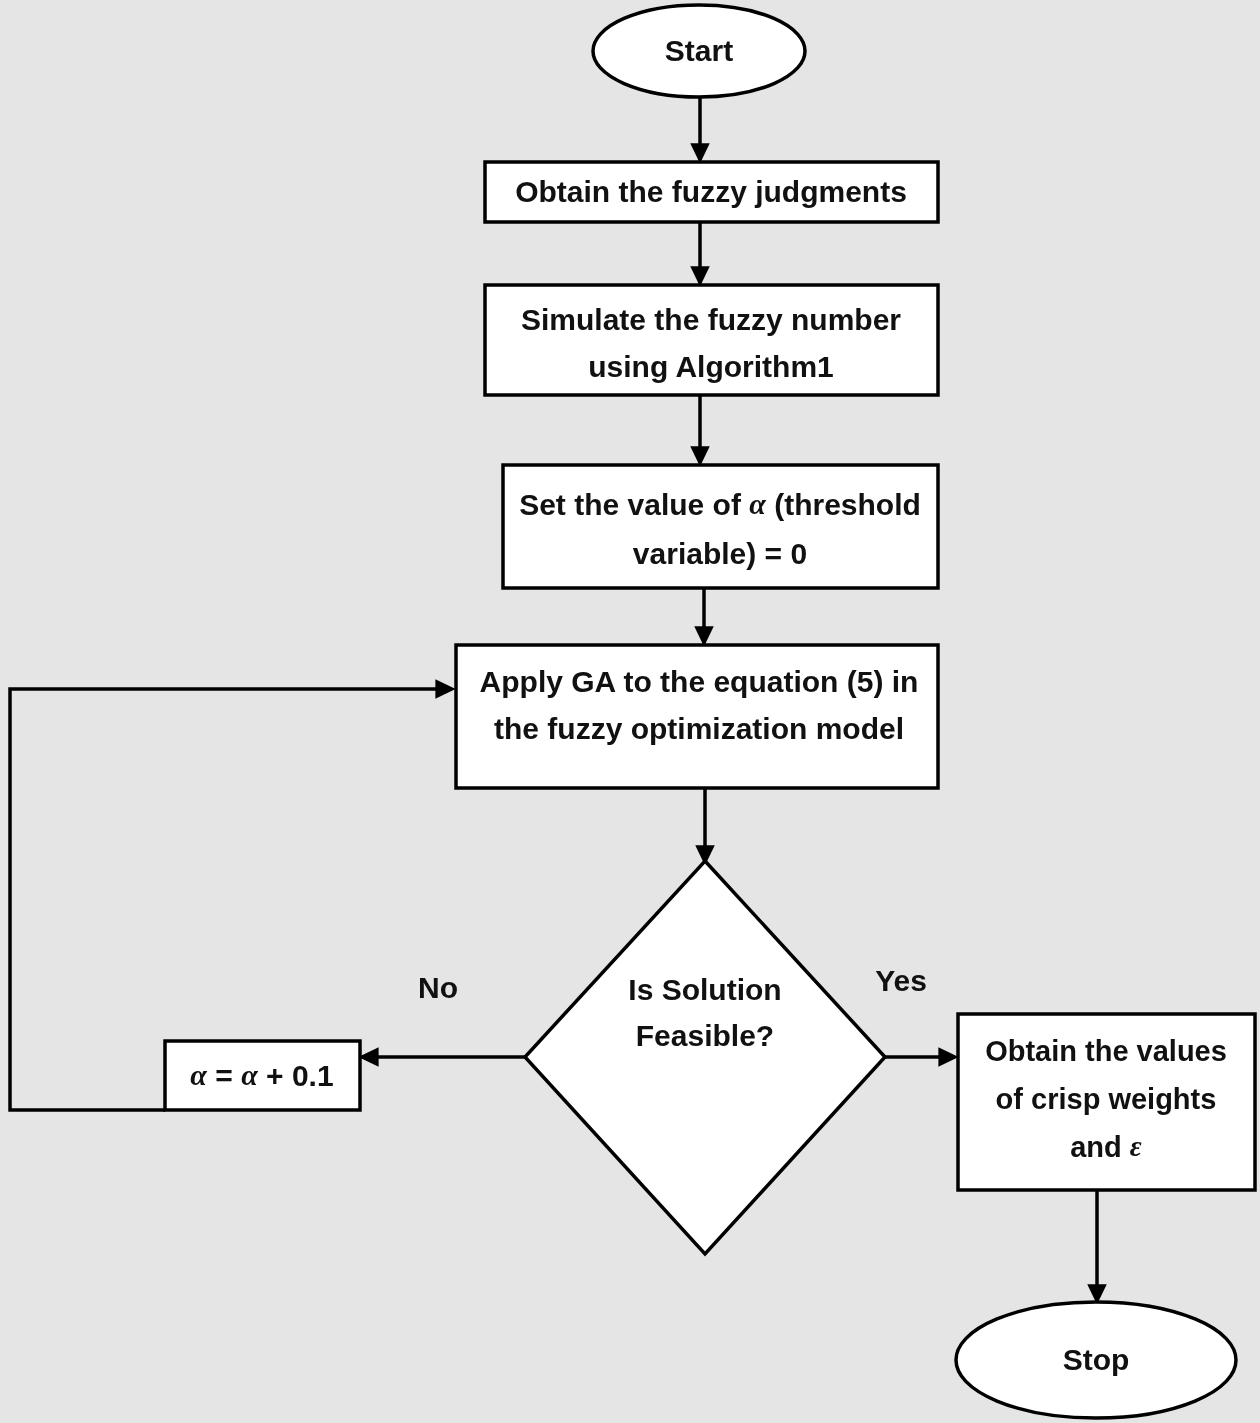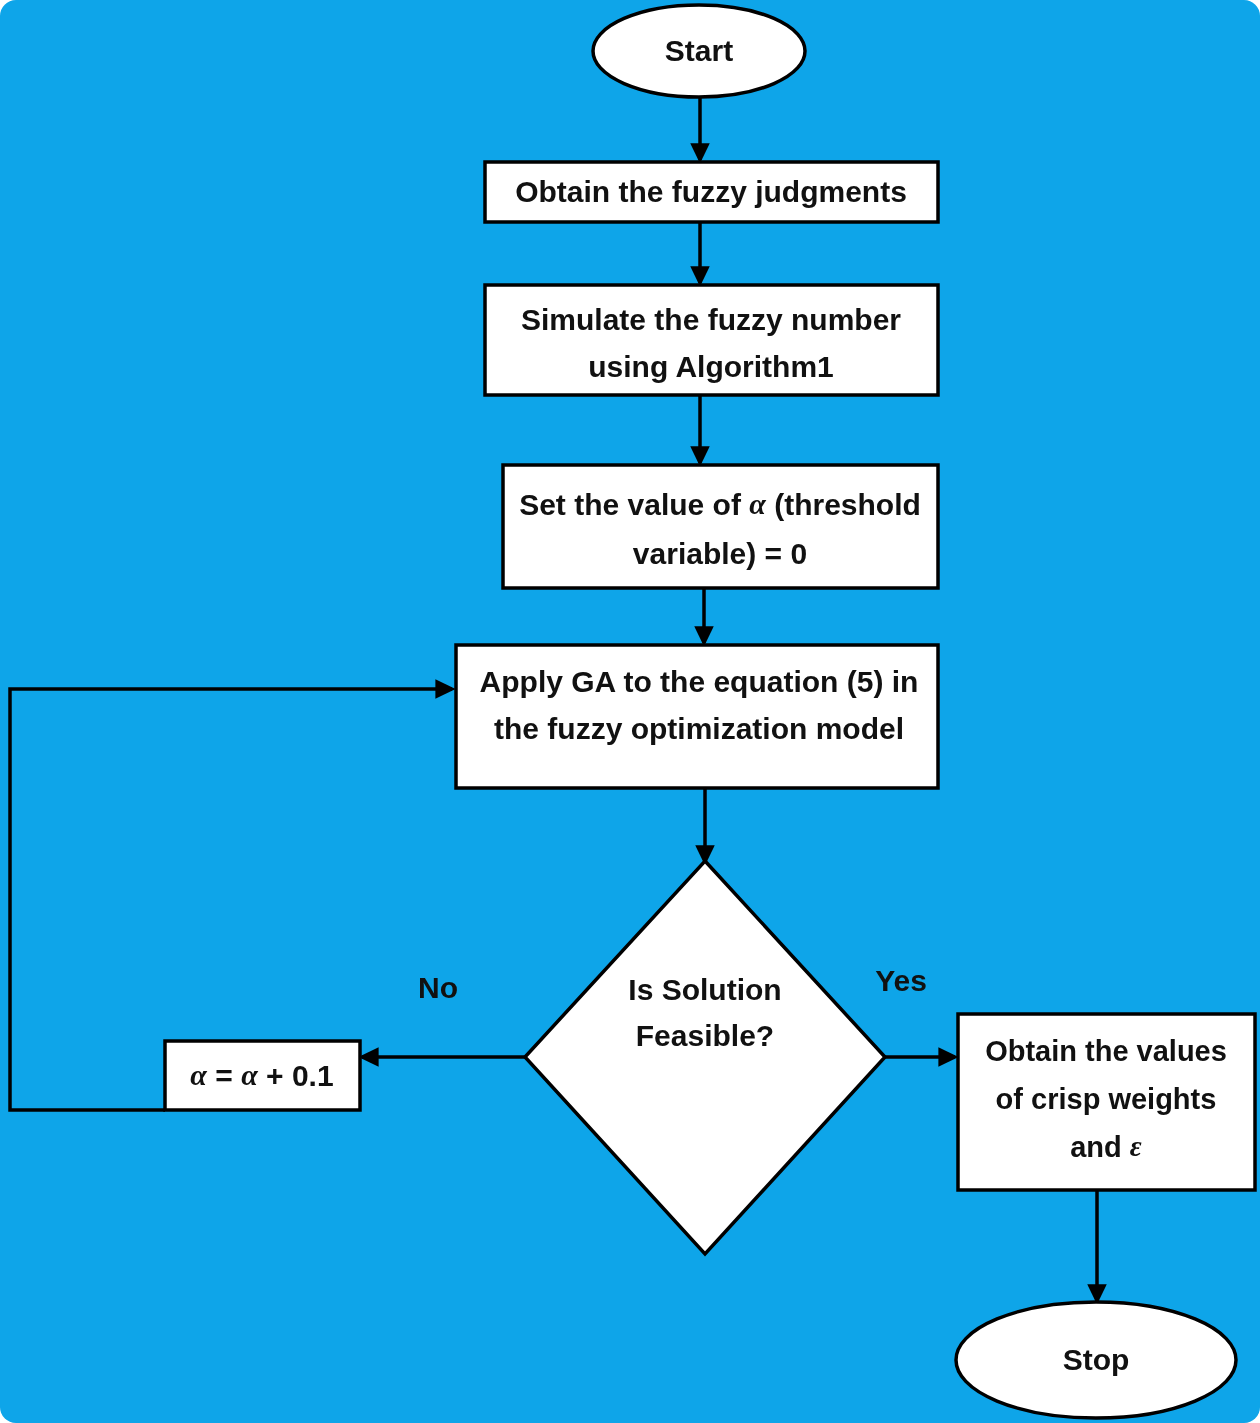--- a/index.html
+++ b/index.html
@@ -5,24 +5,23 @@
 <style>
   html, body {
     margin: 0;
     padding: 0;
     background: #ffffff;
   }
   #page {
     position: relative;
     width: 1260px;
     height: 1423px;
-    background: #0ea5e9;
+    background: #e5e5e5;
     overflow: hidden;
     font-family: "Liberation Sans", sans-serif;
-    border-radius: 16px;
   }
   svg#flow {
     position: absolute;
     left: 0;
     top: 0;
     width: 1260px;
     height: 1423px;
     display: block;
   }
   .shape-thin {

